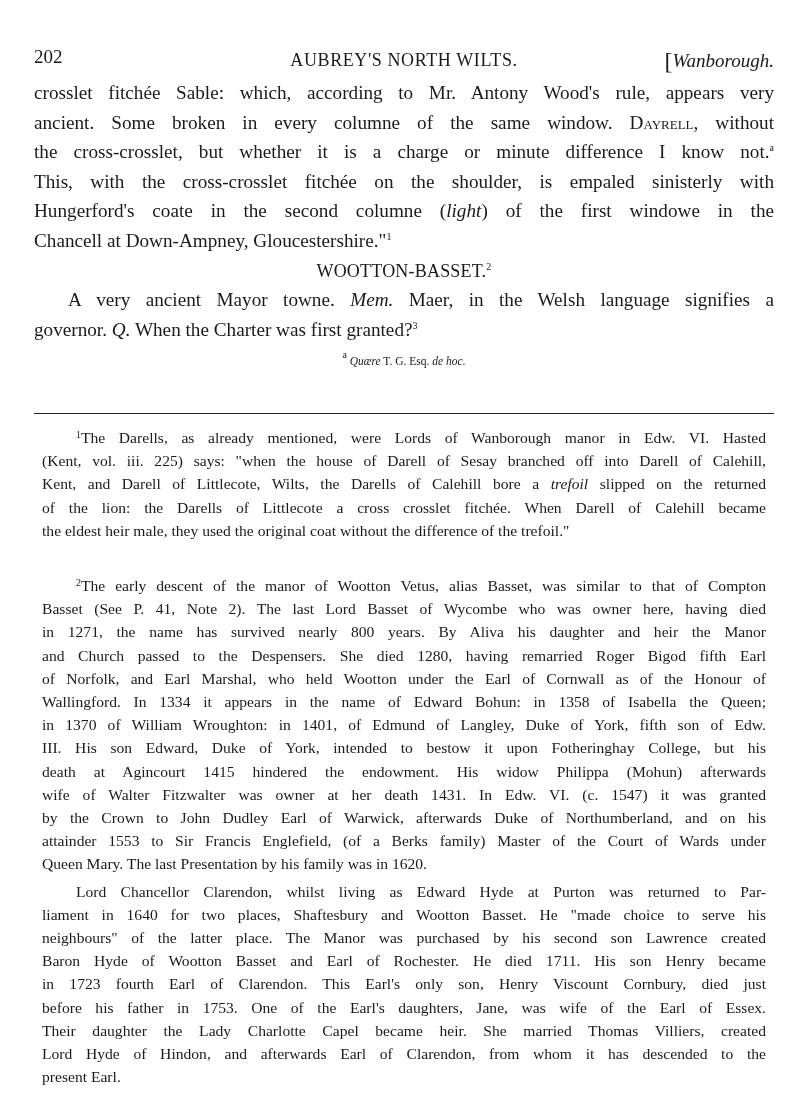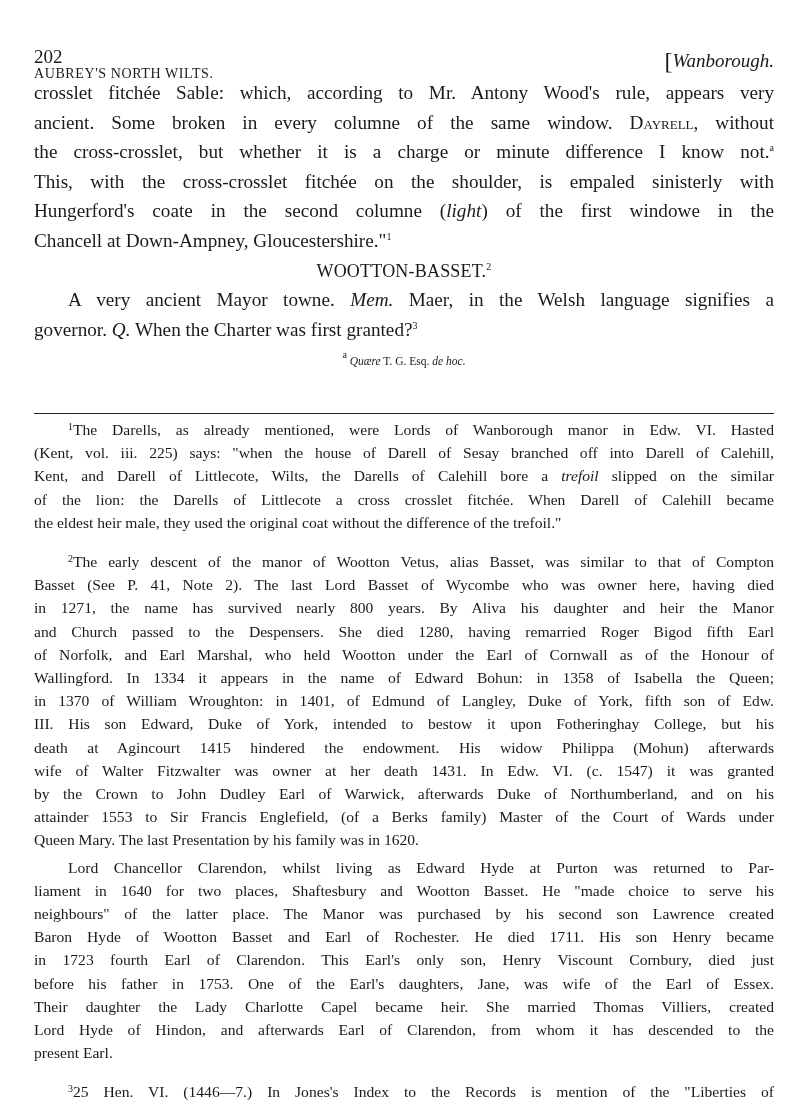--- a/index.html
+++ b/index.html
@@ -8,38 +8,38 @@
     font-family: "Liberation Serif", "DejaVu Serif", serif;
     color: #1a1a1a;
   }
   .page { position: absolute; left: 34px; top: 0; width: 740px; }
   .running-head {
     position: absolute; top: 44px; left: 0; width: 740px; height: 28px;
     font-size: 19px;
   }
   .running-head .pnum { position: absolute; left: 0; top: 2px; }
   .running-head .rtitle {
-    position: absolute; left: 0; width: 740px; top: 22px;
-    font-size: 14px; letter-spacing: 0.6px; font-variant: small-caps;
+    position: absolute; left: 0; width: 740px; text-align: center; top: 6px;
+    font-size: 18px; letter-spacing: 0.6px; font-variant: small-caps;
   }
   .running-head .rsection { position: absolute; right: 0; top: 2px; font-style: italic; font-size: 19px; }
   .running-head .bracket { font-style: normal; font-size: 24px; position: relative; top: 2px; }
 
   .main { position: absolute; top: 78px; left: 0; width: 740px; font-size: 19.2px; line-height: 29.5px; text-align: justify; }
   .line { display: block; text-align: justify; text-align-last: justify; white-space: nowrap; }
   .line.last { text-align-last: left; }
   .sc { font-variant: small-caps; }
   sup { font-size: 10px; vertical-align: 7px; line-height: 0; }
   .heading { text-align: center; font-size: 18px; margin-top: 2px; letter-spacing: 0.2px; line-height: 28px; }
   .indent { padding-left: 34px; }
   .marginal-note { text-align: center; font-size: 11.5px; line-height: 18px; margin-top: 8px; }
   .rule { position: absolute; top: 413px; left: 0; width: 740px; height: 0; border-top: 1.4px solid #222; }
 
   .notes { position: absolute; top: 418px; left: 0; width: 740px; font-size: 15.6px; line-height: 23.2px; }
-  .note { margin: 0; }
+  .note { margin: 8px; }
   .note .fn { font-size: 10px; vertical-align: 5px; line-height: 0; }
   .note-gap { height: 16px; }
   .note-gap-small { height: 4px; }
 </style>
 </head>
 <body>
 
 <div class="page">
 
   <div class="running-head">
@@ -63,21 +63,21 @@
 
     <div class="marginal-note"><sup>a</sup> <i>Quære</i><span> T. G. Esq. </span><i>de hoc.</i></div>
   </div>
 
   <div class="rule"></div>
 
   <div class="notes">
     <div class="note">
       <span class="line indent"><span class="fn">1</span><span>The Darells, as already mentioned, were Lords of Wanborough manor in Edw. VI.  Hasted</span></span>
       <span class="line">(Kent, vol. iii. 225) says: "when the house of Darell of Sesay branched off into Darell of Calehill,</span>
-      <span class="line"><span>Kent, and Darell of Littlecote, Wilts, the Darells of Calehill bore a </span><i>trefoil</i><span> slipped on the similar</span></span>
+      <span class="line"><span>Kent, and Darell of Littlecote, Wilts, the Darells of Calehill bore a </span><i>trefoil</i><span> slipped on the returned</span></span>
       <span class="line">of the lion: the Darells of Littlecote a cross crosslet fitchée.  When Darell of Calehill became</span>
       <span class="line last">the eldest heir male, they used the original coat without the difference of the trefoil."</span>
     </div>
 
     <div class="note-gap"></div>
 
     <div class="note">
       <span class="line indent"><span class="fn">2</span><span>The early descent of the manor of Wootton Vetus, alias Basset, was similar to that of Compton</span></span>
       <span class="line">Basset (See P. 41, Note 2).  The last Lord Basset of Wycombe who was owner here, having died</span>
       <span class="line">in 1271, the name has survived nearly 800 years.  By Aliva his daughter and heir the Manor</span>

